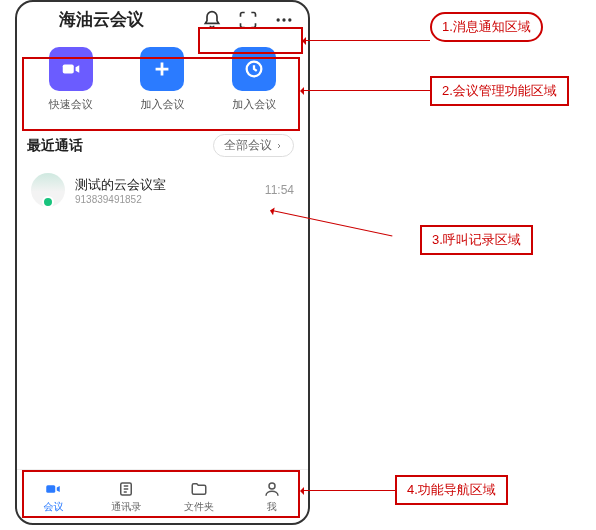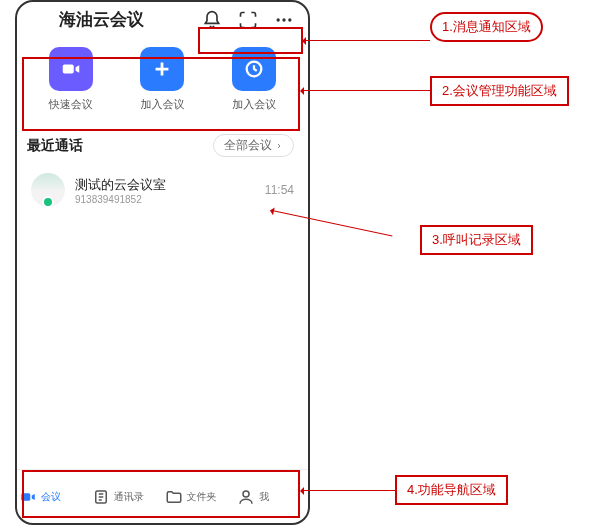--- a/index.html
+++ b/index.html
@@ -84,21 +84,21 @@
   }
   .call-text { flex:1; }
   .call-name { font-size: 13px; color:#222; font-weight:500; }
   .call-sub { font-size: 10px; color:#999; margin-top:0; }
   .call-time { font-size: 12px; color:#999; }
 
   .bottom-nav {
     display:flex; justify-content:space-around; align-items:center;
     height:54px; border-top:1px solid #eee;
   }
-  .nav-item { display:flex; flex-direction:row; align-items:center; gap:2px; width:25%; cursor:pointer; }
+  .nav-item { display:flex; flex-direction:column; align-items:center; gap:2px; width:25%; cursor:pointer; }
   .nav-icon { width:22px; height:18px; display:flex; align-items:center; justify-content:center; }
   .nav-label { font-size: 10px; color:#666; }
   .nav-item.active .nav-label { color:#2b7bff; }
 
   
   .callout {
     position:absolute;
     border: 2px solid #cc0000;
     background:#fff;
     padding:4px 10px;

